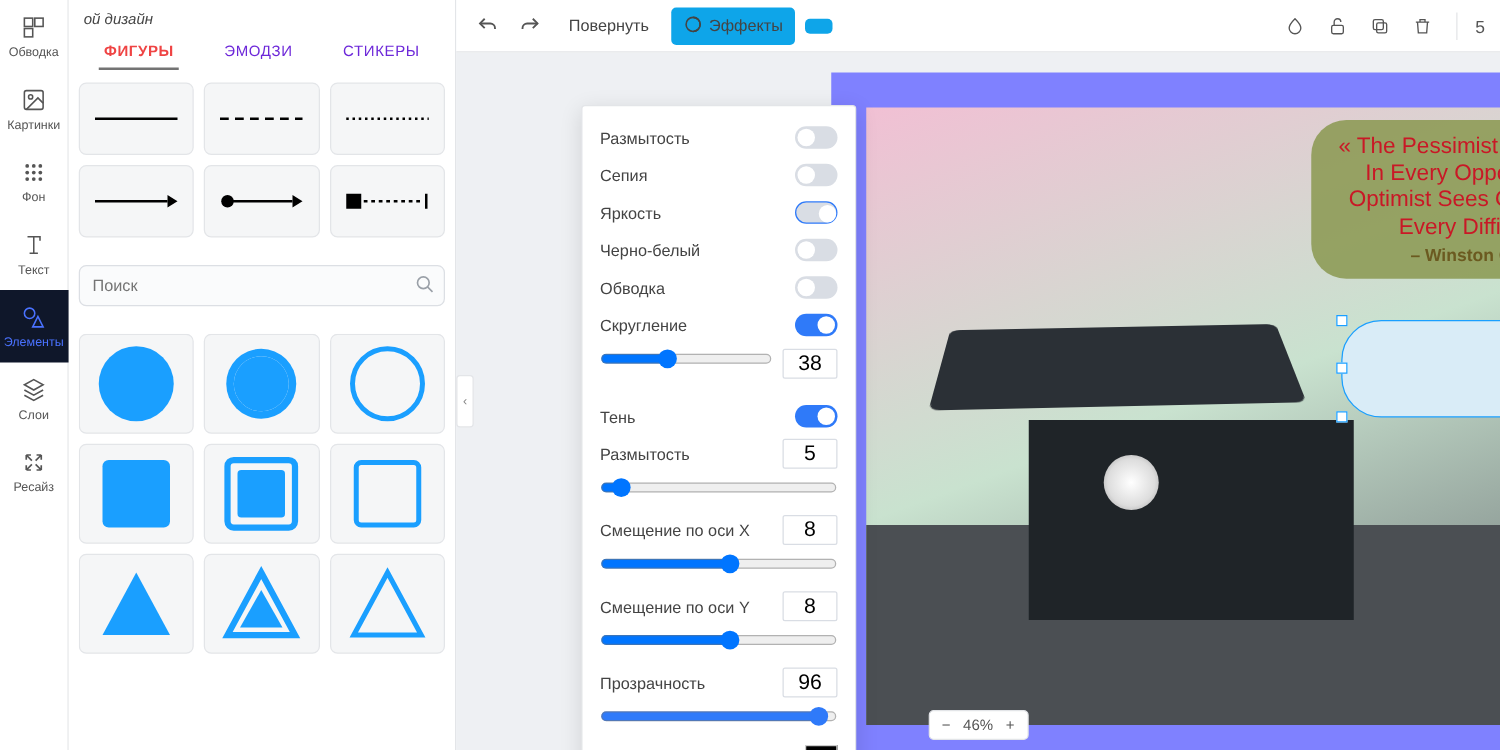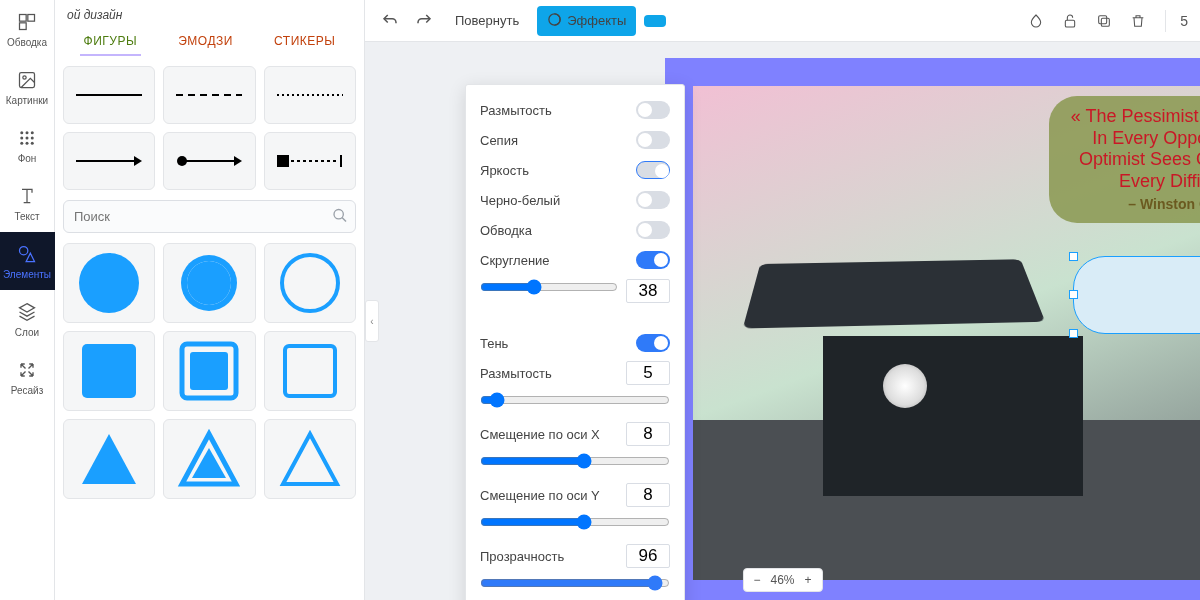--- a/index.html
+++ b/index.html
@@ -5,26 +5,26 @@
 *{box-sizing:border-box;margin:0;padding:0;font-family:Arial,Helvetica,sans-serif}
 body{width:1200px;height:600px;overflow:hidden;background:#f5f6f7;font-size:13px;color:#333}
 .app{display:flex;height:100%}
 .rail{width:55px;background:#fff;border-right:1px solid #e3e5e8;display:flex;flex-direction:column;align-items:center}
 .rail-item{width:55px;height:58px;display:flex;flex-direction:column;align-items:center;justify-content:center;gap:4px;cursor:pointer;font-size:10px;color:#555}
 .rail-item.active{background:#0f172a;color:#4a72ff}
 .rail-ico{width:22px;height:22px;display:flex;align-items:center;justify-content:center}
 .panel{width:310px;background:#fff;border-right:1px solid #e3e5e8;display:flex;flex-direction:column;padding:6px 8px;overflow:hidden}
 .logo{font-size:12px;font-style:italic;color:#444;padding:2px 4px 8px;height:18px;overflow:hidden}
 .tabs{display:flex;justify-content:space-around;padding:4px 0 10px}
-.tab{font-size:12px;letter-spacing:.5px;color:#c2410c;padding:6px 4px;cursor:pointer}
-.tab.active{color:#4d7c0f;font-weight:400;border-bottom:2px solid #c4b5fd}
+.tab{font-size:12px;letter-spacing:.5px;color:#6d28d9;padding:6px 4px;cursor:pointer}
+.tab.active{color:#ef4444;font-weight:700;border-bottom:2px solid #737373}
 .grid3{display:grid;grid-template-columns:repeat(3,1fr);gap:8px}
 .shape-cell{background:#f5f6f7;border:1px solid #e3e5e8;border-radius:6px;height:58px;display:flex;align-items:center;justify-content:center}
 .shape-cell.big{height:80px}
-.search{margin:10px 0;position:relative}
+.search{margin:22px 0;position:relative}
 .search input{width:100%;padding:8px 30px 8px 10px;border:1px solid #dcdfe4;border-radius:6px;font-size:13px;color:#555;background:#fafbfc}
 .search-ico{position:absolute;right:8px;top:50%;transform:translateY(-50%);color:#9aa0a8}
 .shape-scroll{overflow-y:auto;flex:1}
 .shape-scroll::-webkit-scrollbar{width:8px}
 .shape-scroll::-webkit-scrollbar-thumb{background:#cfd3da;border-radius:4px}
 .canvas-area{flex:1;display:flex;flex-direction:column;background:#eef0f3;position:relative}
 .toolbar{height:42px;background:#fff;border-bottom:1px solid #e3e5e8;display:flex;align-items:center;padding:0 12px;gap:8px}
 .tbtn{padding:6px 10px;border-radius:4px;font-size:13px;color:#444;cursor:pointer;display:flex;align-items:center;gap:5px}
 .tbtn.active{background:#0ea5e9}
 .toolbar-spacer{flex:1}
@@ -336,21 +336,21 @@
           </div>
         <div class="erow">
             <span>Скругление</span>
             <div class="switch on"></div>
           </div>
         <div class="erow" style="gap:8px">
             <div class="slider" style="flex:1"><input type="range" min="0" max="100" value="38" style=""></div>
             <input class="num" value="38" style="">
           </div>
 
-        <div class="erow" style="margin-top:22px">
+        <div class="erow" style="margin-top:12px">
             <span>Тень</span>
             <div class="switch on"></div>
           </div>
         <div class="erow">
             <span>Размытость</span>
             <input class="num" value="5" style="">
           </div>
         <div class="slider"><input type="range" min="0" max="100" value="5" style=""></div>
         <div class="erow">
             <span>Смещение по оси X</span>

